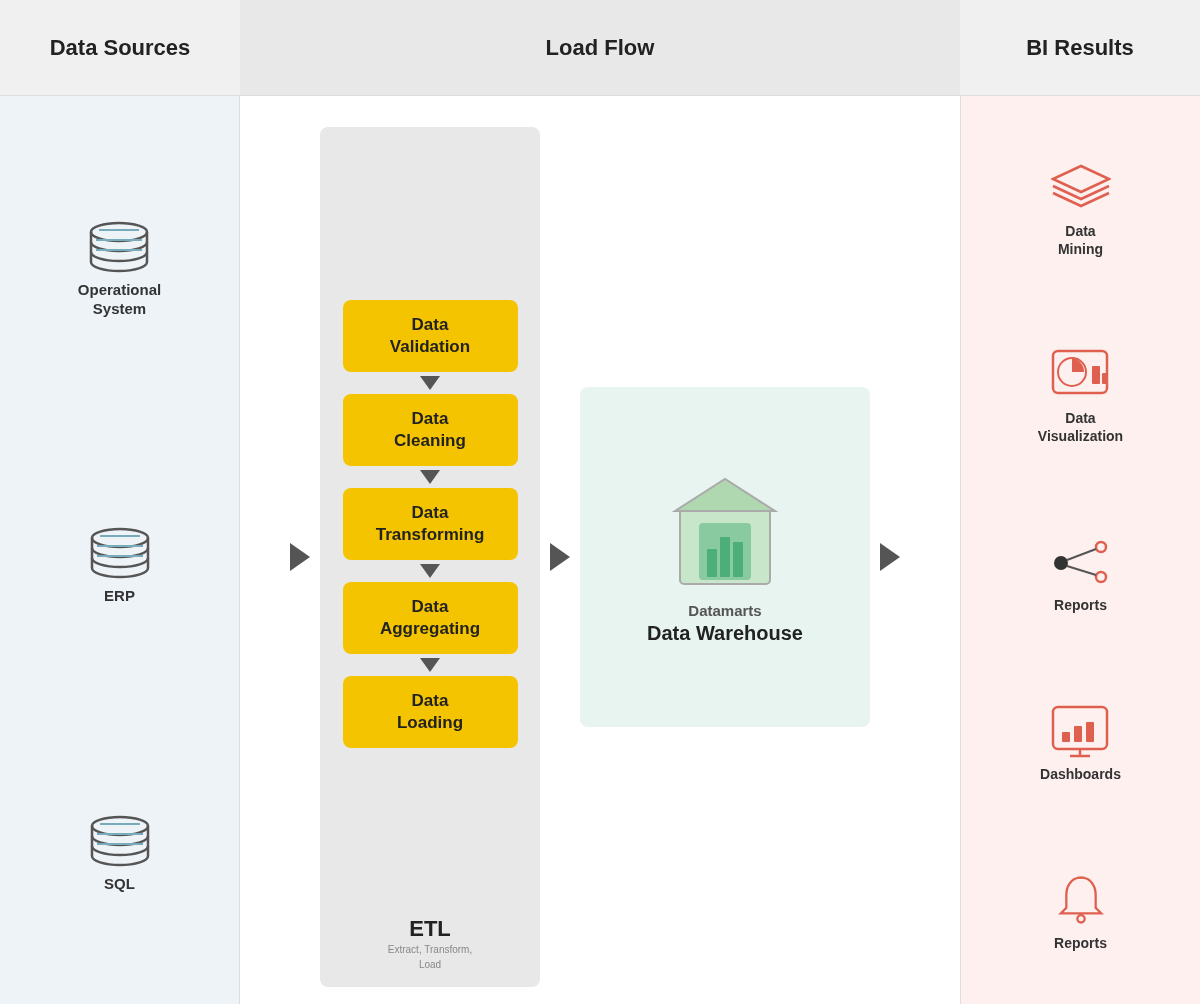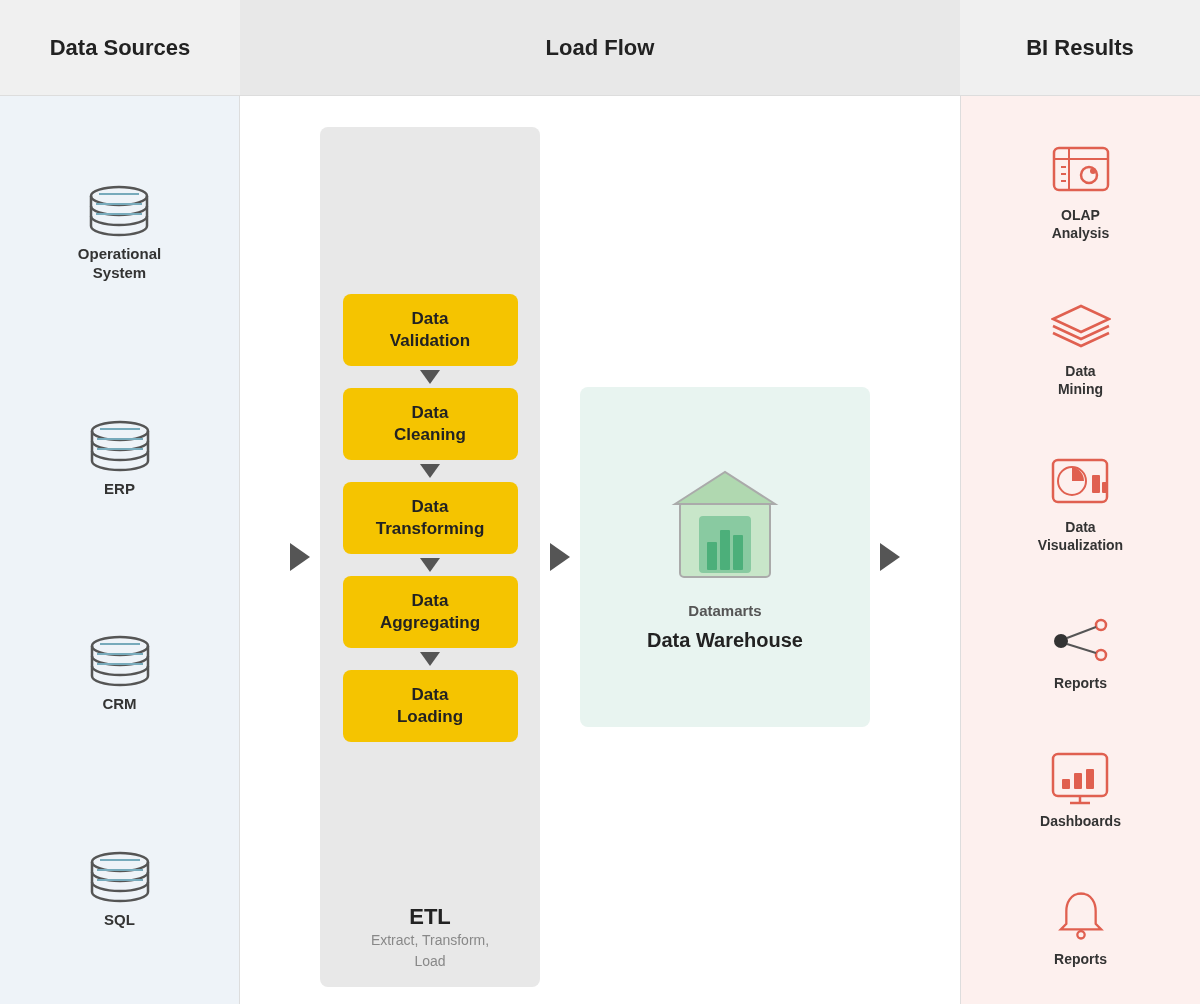--- a/index.html
+++ b/index.html
@@ -133,21 +133,21 @@
       text-align: center;
     }
 
     .etl-label .etl-title {
       font-size: 22px;
       font-weight: 800;
       color: #222;
     }
 
     .etl-label .etl-sub {
-      font-size: 14px;
+      font-size: 10px;
       color: #888;
       line-height: 1.5;
     }
 
     .arrow-right {
       width: 0;
       height: 0;
       border-top: 14px solid transparent;
       border-bottom: 14px solid transparent;
       border-left: 20px solid #555;
@@ -156,21 +156,21 @@
     
     .warehouse-panel {
       background: #e8f4f0;
       border-radius: 8px;
       width: 290px;
       height: 340px;
       display: flex;
       flex-direction: column;
       align-items: center;
       justify-content: center;
-      gap: 10px;
+      gap: 3px;
     }
 
     .warehouse-label {
       font-size: 20px;
       font-weight: 800;
       color: #222;
       text-align: center;
     }
 
     .datamart-label {
@@ -258,43 +258,31 @@
         <path d="M7 12 v10 c0,5 12.5,9 28,9 s28,-4 28,-9 v-10" fill="none" stroke="#555" stroke-width="2.5"></path>
         <path d="M7 22 v10 c0,5 12.5,9 28,9 s28,-4 28,-9 v-10" fill="none" stroke="#555" stroke-width="2.5"></path>
         <path d="M7 32 v10 c0,5 12.5,9 28,9 s28,-4 28,-9 v-10" fill="none" stroke="#555" stroke-width="2.5"></path>
         <line x1="15" y1="10" x2="55" y2="10" stroke="#7ab" stroke-width="2"></line>
         <line x1="12" y1="20" x2="58" y2="20" stroke="#7ab" stroke-width="2"></line>
         <line x1="12" y1="30" x2="58" y2="30" stroke="#7ab" stroke-width="2"></line>
       </svg>
       <span class="label">ERP</span>
     </div>
 
+
     <div class="source-item">
       <svg class="db-icon" viewBox="0 0 70 60">
         <ellipse cx="35" cy="12" rx="28" ry="9" fill="none" stroke="#555" stroke-width="2.5"></ellipse>
         <path d="M7 12 v10 c0,5 12.5,9 28,9 s28,-4 28,-9 v-10" fill="none" stroke="#555" stroke-width="2.5"></path>
         <path d="M7 22 v10 c0,5 12.5,9 28,9 s28,-4 28,-9 v-10" fill="none" stroke="#555" stroke-width="2.5"></path>
         <path d="M7 32 v10 c0,5 12.5,9 28,9 s28,-4 28,-9 v-10" fill="none" stroke="#555" stroke-width="2.5"></path>
         <line x1="15" y1="10" x2="55" y2="10" stroke="#7ab" stroke-width="2"></line>
         <line x1="12" y1="20" x2="58" y2="20" stroke="#7ab" stroke-width="2"></line>
         <line x1="12" y1="30" x2="58" y2="30" stroke="#7ab" stroke-width="2"></line>
       </svg>
-      <span class="label">CRM</span>
-    </div>
-
-    <div class="source-item">
-      <svg class="db-icon" viewBox="0 0 70 60">
-        <ellipse cx="35" cy="12" rx="28" ry="9" fill="none" stroke="#555" stroke-width="2.5"></ellipse>
-        <path d="M7 12 v10 c0,5 12.5,9 28,9 s28,-4 28,-9 v-10" fill="none" stroke="#555" stroke-width="2.5"></path>
-        <path d="M7 22 v10 c0,5 12.5,9 28,9 s28,-4 28,-9 v-10" fill="none" stroke="#555" stroke-width="2.5"></path>
-        <path d="M7 32 v10 c0,5 12.5,9 28,9 s28,-4 28,-9 v-10" fill="none" stroke="#555" stroke-width="2.5"></path>
-        <line x1="15" y1="10" x2="55" y2="10" stroke="#7ab" stroke-width="2"></line>
-        <line x1="12" y1="20" x2="58" y2="20" stroke="#7ab" stroke-width="2"></line>
-        <line x1="12" y1="30" x2="58" y2="30" stroke="#7ab" stroke-width="2"></line>
-      </svg>
       <span class="label">SQL</span>
     </div>
 
 
   </div>
 
   <div class="flow-col">
     <div class="flow-center">
 
       <div style="display:flex;align-items:center;margin-right:10px;">
@@ -349,33 +337,20 @@
 
       <div style="display:flex;align-items:center;margin:0 10px;">
         <div class="arrow-right"></div>
       </div>
 
     </div>
   </div>
 
   <div class="results-col">
 
-    <div class="result-item">
-      <svg class="bi-icon" viewBox="0 0 60 55">
-        <rect x="3" y="3" width="54" height="42" rx="5" fill="none" stroke="#e06050" stroke-width="2.5"></rect>
-        <line x1="3" y1="14" x2="57" y2="14" stroke="#e06050" stroke-width="2"></line>
-        <line x1="18" y1="3" x2="18" y2="45" stroke="#e06050" stroke-width="2"></line>
-        <circle cx="38" cy="30" r="8" fill="none" stroke="#e06050" stroke-width="2.5"></circle>
-        <circle cx="42" cy="26" r="3" fill="#e06050"></circle>
-        <line x1="10" y1="22" x2="15" y2="22" stroke="#e06050" stroke-width="2"></line>
-        <line x1="10" y1="29" x2="15" y2="29" stroke="#e06050" stroke-width="2"></line>
-        <line x1="10" y1="36" x2="15" y2="36" stroke="#e06050" stroke-width="2"></line>
-      </svg>
-      <span class="label">OLAP<br>Analysis</span>
-    </div>
 
     <div class="result-item">
       <svg class="bi-icon" viewBox="0 0 60 55">
 
         <polygon points="30,5 58,18 30,31 2,18" fill="none" stroke="#e06050" stroke-width="2.5"></polygon>
         <polyline points="2,25 30,38 58,25" fill="none" stroke="#e06050" stroke-width="2.5"></polyline>
         <polyline points="2,32 30,45 58,32" fill="none" stroke="#e06050" stroke-width="2.5"></polyline>
       </svg>
       <span class="label">Data<br>Mining</span>
     </div>

